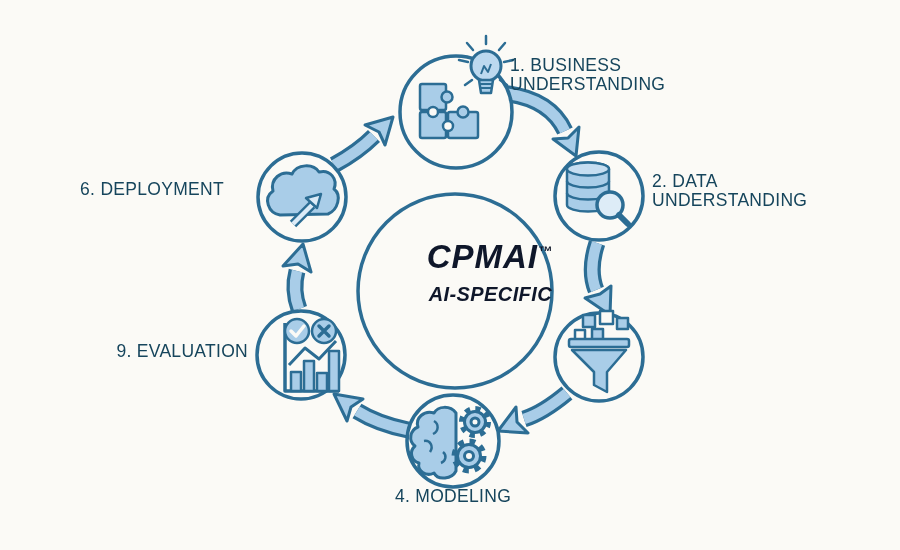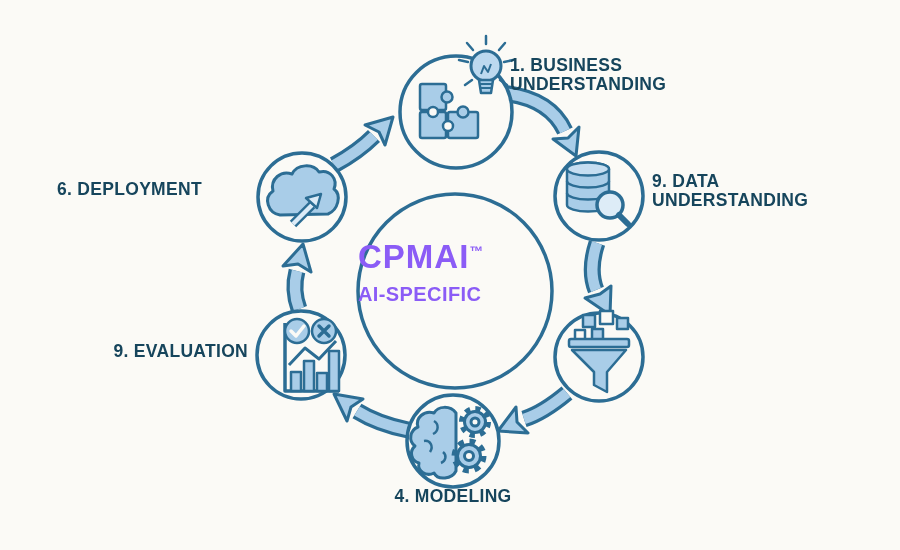--- a/index.html
+++ b/index.html
@@ -3,33 +3,33 @@
 <meta charset="utf-8">
 <style>
   html,body{margin:0;padding:0;}
   .canvas{
     position:relative;width:900px;height:550px;
     background:#fbfaf6;overflow:hidden;
     font-family:"Liberation Sans", sans-serif;
   }
   svg{position:absolute;left:0;top:0;}
   .stage-label{
-    position:absolute;color:#16455c;font-weight:bold;
+    position:absolute;color:#16455c;font-weight:normal;
     font-size:17.5px;line-height:19px;letter-spacing:.3px;
   }
   .stage-label span{display:block;}
   .l1{left:510px;top:56px;text-align:left;}
   .l2{left:652px;top:172px;text-align:left;}
   .l3{left:652px;top:335px;text-align:left;}
   .l4{left:350px;top:487px;width:206px;text-align:center;}
   .l5{left:58px;top:342px;width:190px;text-align:right;}
-  .l6{left:57px;top:180px;width:190px;text-align:left;}
+  .l6{left:57px;top:180px;width:190px;text-align:center;}
   .center-text{
     position:absolute;left:358px;top:233px;width:194px;
-    text-align:left;color:#8b5cf6;
+    text-align:right;color:#0f172a;font-style:italic;
   }
   .center-title{font-weight:bold;font-size:33px;line-height:37px;letter-spacing:1px;}
   .center-title .tm{font-size:14px;vertical-align:super;letter-spacing:0;}
   .center-subtitle{margin-top:9px;font-weight:bold;font-size:20px;line-height:20px;letter-spacing:.4px;}
   .center-subtitle span{display:block;}
 </style>
 </head>
 <body>
 
 <div class="canvas">
@@ -172,21 +172,21 @@
   <div class="center-subtitle">
     <span>AI-SPECIFIC</span>
   </div>
 </div>
 
 <div class="stage-label l1">
   <span>1. BUSINESS</span>
   <span>UNDERSTANDING</span>
 </div>
 <div class="stage-label l2">
-  <span>9. DATA</span>
+  <span>2. DATA</span>
   <span>UNDERSTANDING</span>
 </div>
 <div class="stage-label l4">
   <span>4. MODELING</span>
 </div>
 <div class="stage-label l5">
   <span>9. EVALUATION</span>
 </div>
 <div class="stage-label l6">
   <span>6. DEPLOYMENT</span>

